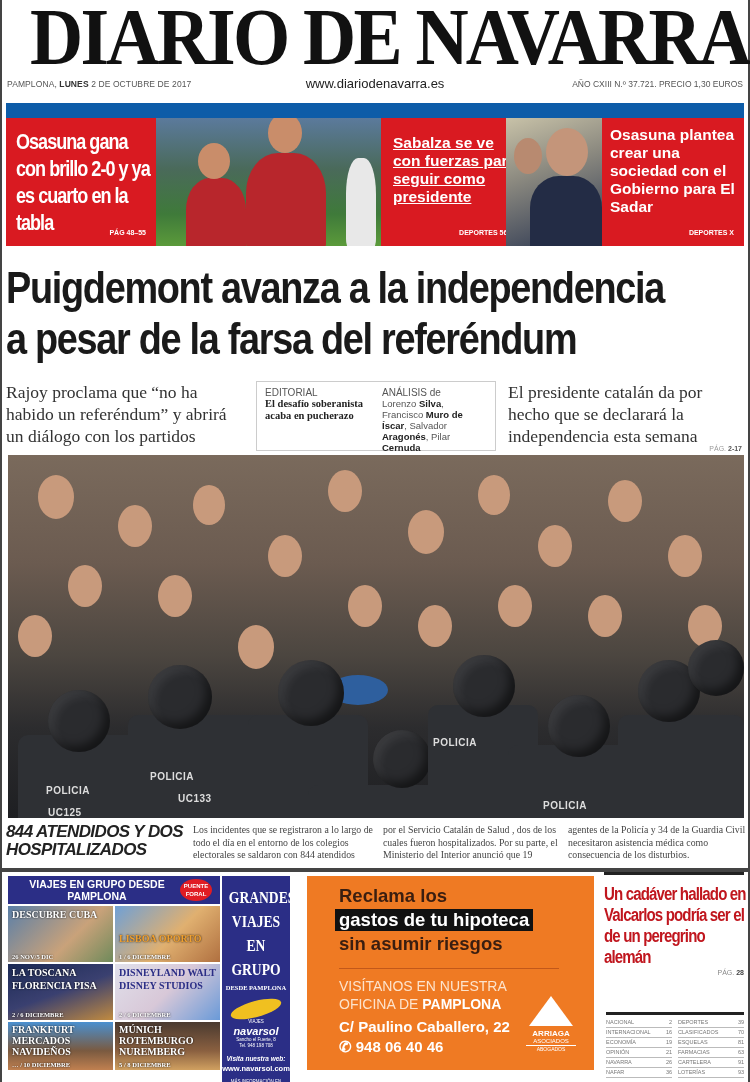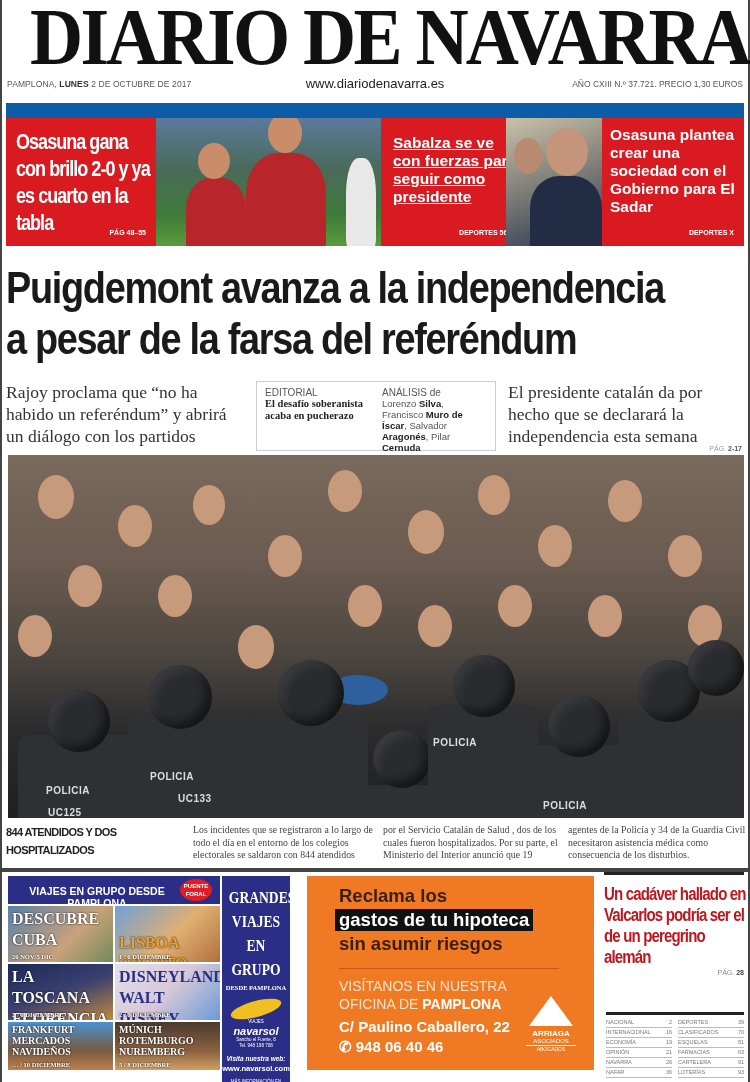--- a/index.html
+++ b/index.html
@@ -51,32 +51,32 @@
   
   .mainphoto { position: absolute; left: 8px; top: 455px; width: 736px; height: 363px; overflow: hidden;
     background: linear-gradient(180deg, #7a6a5c 0%, #6b5b50 30%, #4c4640 55%, #2c2c2e 75%, #1e1f22 100%); }
   .blob { position: absolute; border-radius: 50%; }
   .face { background: #c89a7c; }
   .helmet { background: #2a2b2e; box-shadow: inset -6px -6px 10px rgba(0,0,0,0.5), inset 6px 6px 10px rgba(255,255,255,0.08); }
   .vest { position: absolute; background: #2e3034; border-radius: 10px 10px 0 0; }
   .policia { position: absolute; font-size: 10px; font-weight: bold; color: #ddd; letter-spacing: 0.5px; }
 
   
-  .caption-hl { position: absolute; left: 6px; top: 823px; font-weight: bold; font-size: 11px; line-height: 18px; letter-spacing: -0.6px; color: #222; width: 190px; }
+  .caption-hl { position: absolute; left: 6px; top: 823px; font-weight: bold; font-size: 17px; line-height: 18px; letter-spacing: -0.6px; color: #222; width: 190px; font-style: italic; }
   .caption-body { position: absolute; top: 824px; font-family: "Liberation Serif", serif; font-size: 9.8px; line-height: 12.5px; color: #444; width: 180px; }
   .cb1 { left: 193px; } .cb2 { left: 383px; } .cb3 { left: 568px; }
 
   .rule-bottom { position: absolute; left: 0; top: 868px; width: 750px; height: 4px; background: #444; }
 
   
   .travel { position: absolute; left: 8px; top: 876px; width: 212px; height: 194px; background: #fff; }
-  .travel .banner { position: absolute; left: 0; top: 0; width: 212px; height: 28px; background: #2b2e86; color: #fff; font-weight: bold; font-size: 10.5px; line-height: 12px; text-align: center; padding-top: 9px; padding-right: 34px; }
+  .travel .banner { position: absolute; left: 0; top: 0; width: 212px; height: 28px; background: #2b2e86; color: #fff; font-weight: bold; font-size: 10.5px; line-height: 12px; text-align: center; padding-top: 2px; padding-right: 34px; }
   .travel .puente { position: absolute; right: 8px; top: 3px; width: 32px; height: 22px; border-radius: 50%; background: #e01c24; color: #fff; font-size: 6px; font-weight: bold; line-height: 8px; text-align: center; padding-top: 3px; }
   .tile { position: absolute; width: 105px; height: 56px; overflow: hidden; color: #fff; font-family: "Liberation Serif", serif; font-weight: bold; }
-  .tile .t { position: absolute; left: 4px; top: 2px; font-size: 16px; line-height: 21px; text-shadow: 0 0 2px #000; }
+  .tile .t { position: absolute; left: 4px; top: 2px; font-size: 10px; line-height: 13px; text-shadow: 0 0 2px #000; }
   .tile .d { position: absolute; left: 4px; bottom: 2px; font-size: 6.5px; text-shadow: 0 0 2px #000; }
   .grupo { position: absolute; left: 222px; top: 876px; width: 68px; height: 236px; background: #2b2e86; color: #fff; text-align: center; padding-top: 10px; }
   .grupo .big { font-family: "Liberation Serif", serif; font-weight: bold; font-size: 17px; line-height: 24px; transform: scaleX(0.8); }
   .grupo .small { font-family: "Liberation Serif", serif; font-weight: bold; font-size: 6.5px; margin-top: 2px; }
   .grupo .logo { margin: 10px auto 2px; width: 52px; height: 16px; border-radius: 50%; background: #f0c020; transform: rotate(-15deg); }
   .grupo .brand { font-weight: bold; font-style: italic; font-size: 11px; }
   .grupo .addr { font-size: 4.5px; line-height: 6px; }
   .grupo .visita { font-size: 6.5px; font-style: italic; font-weight: bold; margin-top: 6px; }
   .grupo .web { font-size: 7.5px; font-weight: bold; margin-top: 2px; }
   .grupo .info { font-size: 4.5px; line-height: 6px; margin-top: 6px; }

